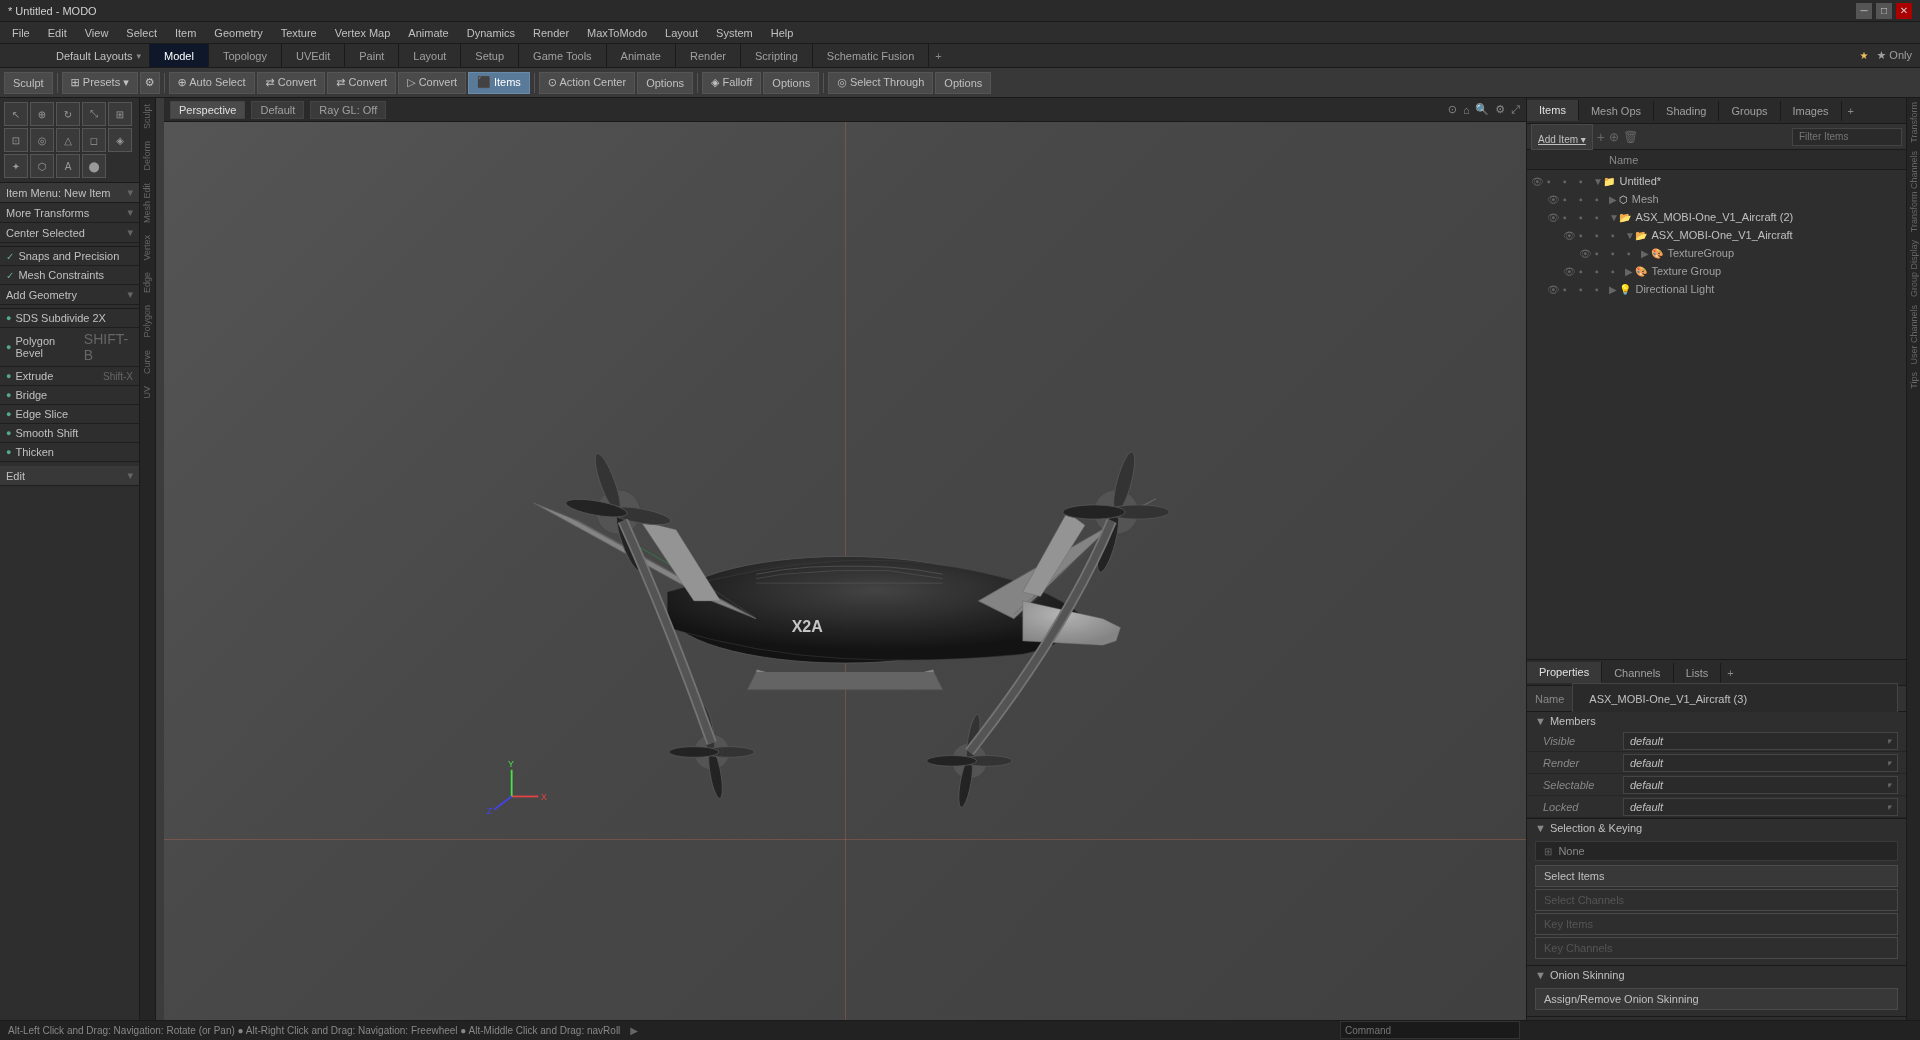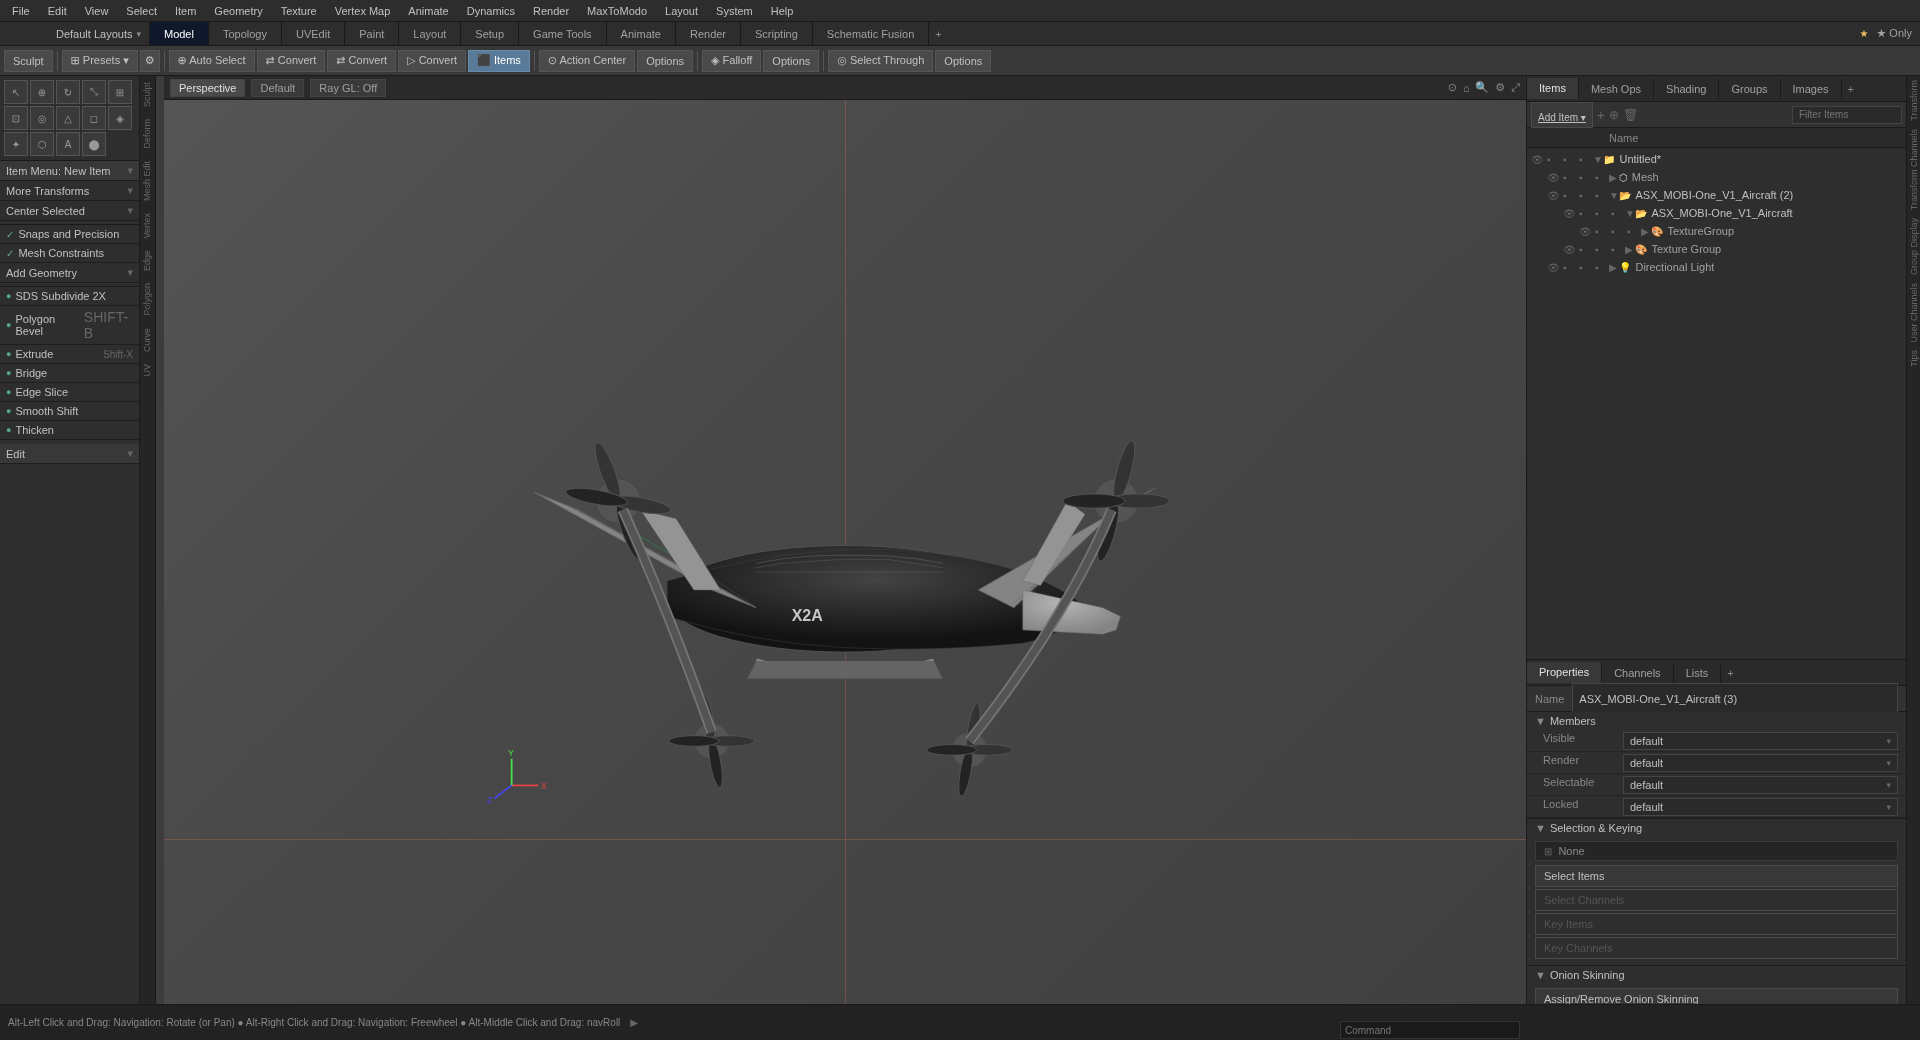--- a/index.html
+++ b/index.html
@@ -259,42 +259,44 @@
       gap: 8px;
       border-bottom: 1px solid #1a1a1a;
     }
     #props-name-label { color: #888; font-size: 11px; }
     #props-name-input {
       flex: 1;
       background: #2a2a2a;
       border: 1px solid #444;
       color: #c0c0c0;
       font-size: 11px;
-      padding: 1px 6px;
+      padding: 1px 16px;
       height: 32px;
     }
 
     .props-section {
       border-bottom: 1px solid #1a1a1a;
     }
     .props-section-header {
       background: #2e2e2e;
       padding: 3px 8px;
       font-size: 11px;
       color: #c0c0c0;
       display: flex;
       align-items: center;
       gap: 4px;
     }
 
     .prop-row {
       display: flex;
+      align-items: center;
       padding: 2px 8px 2px 16px;
       height: 22px;
       border-bottom: 1px solid #252525;
+      font-style: italic;
     }
     .prop-label { color: #888; font-size: 11px; min-width: 80px; }
     .prop-value {
       flex: 1;
       background: #2a2a2a;
       border: 1px solid #444;
       color: #c0c0c0;
       font-size: 11px;
       padding: 1px 6px;
       height: 18px;
@@ -332,21 +334,21 @@
     .key-btn.disabled { color: #555; background: #2e2e2e; cursor: default; }
 
     .onion-section { padding: 4px 8px; }
 
     
     #statusbar {
       position: fixed;
       bottom: 0;
       left: 0;
       right: 0;
-      height: 36px;
+      height: 20px;
       background: #222;
       border-top: 1px solid #1a1a1a;
       display: flex;
       align-items: center;
       padding: 0 8px;
       font-size: 10px;
       color: #888;
       gap: 6px;
     }
     #cmd-input {
@@ -423,20 +425,28 @@
       font-size: 11px;
     }
 
     .viewport-info-item { color: #888; font-size: 11px; }
   </style>
 </head>
 <body>
 
 <div id="app-wrapper">
 
+  <div id="titlebar">
+    <span>* Untitled - MODO</span>
+    <div id="titlebar-controls">
+      <button class="titlebar-btn">─</button>
+      <button class="titlebar-btn">□</button>
+      <button class="titlebar-btn" style="background:#a00;">✕</button>
+    </div>
+  </div>
 
   <div id="menubar">
     <div class="menu-item">File</div>
     <div class="menu-item">Edit</div>
     <div class="menu-item">View</div>
     <div class="menu-item">Select</div>
     <div class="menu-item">Item</div>
     <div class="menu-item">Geometry</div>
     <div class="menu-item">Texture</div>
     <div class="menu-item">Vertex Map</div>

